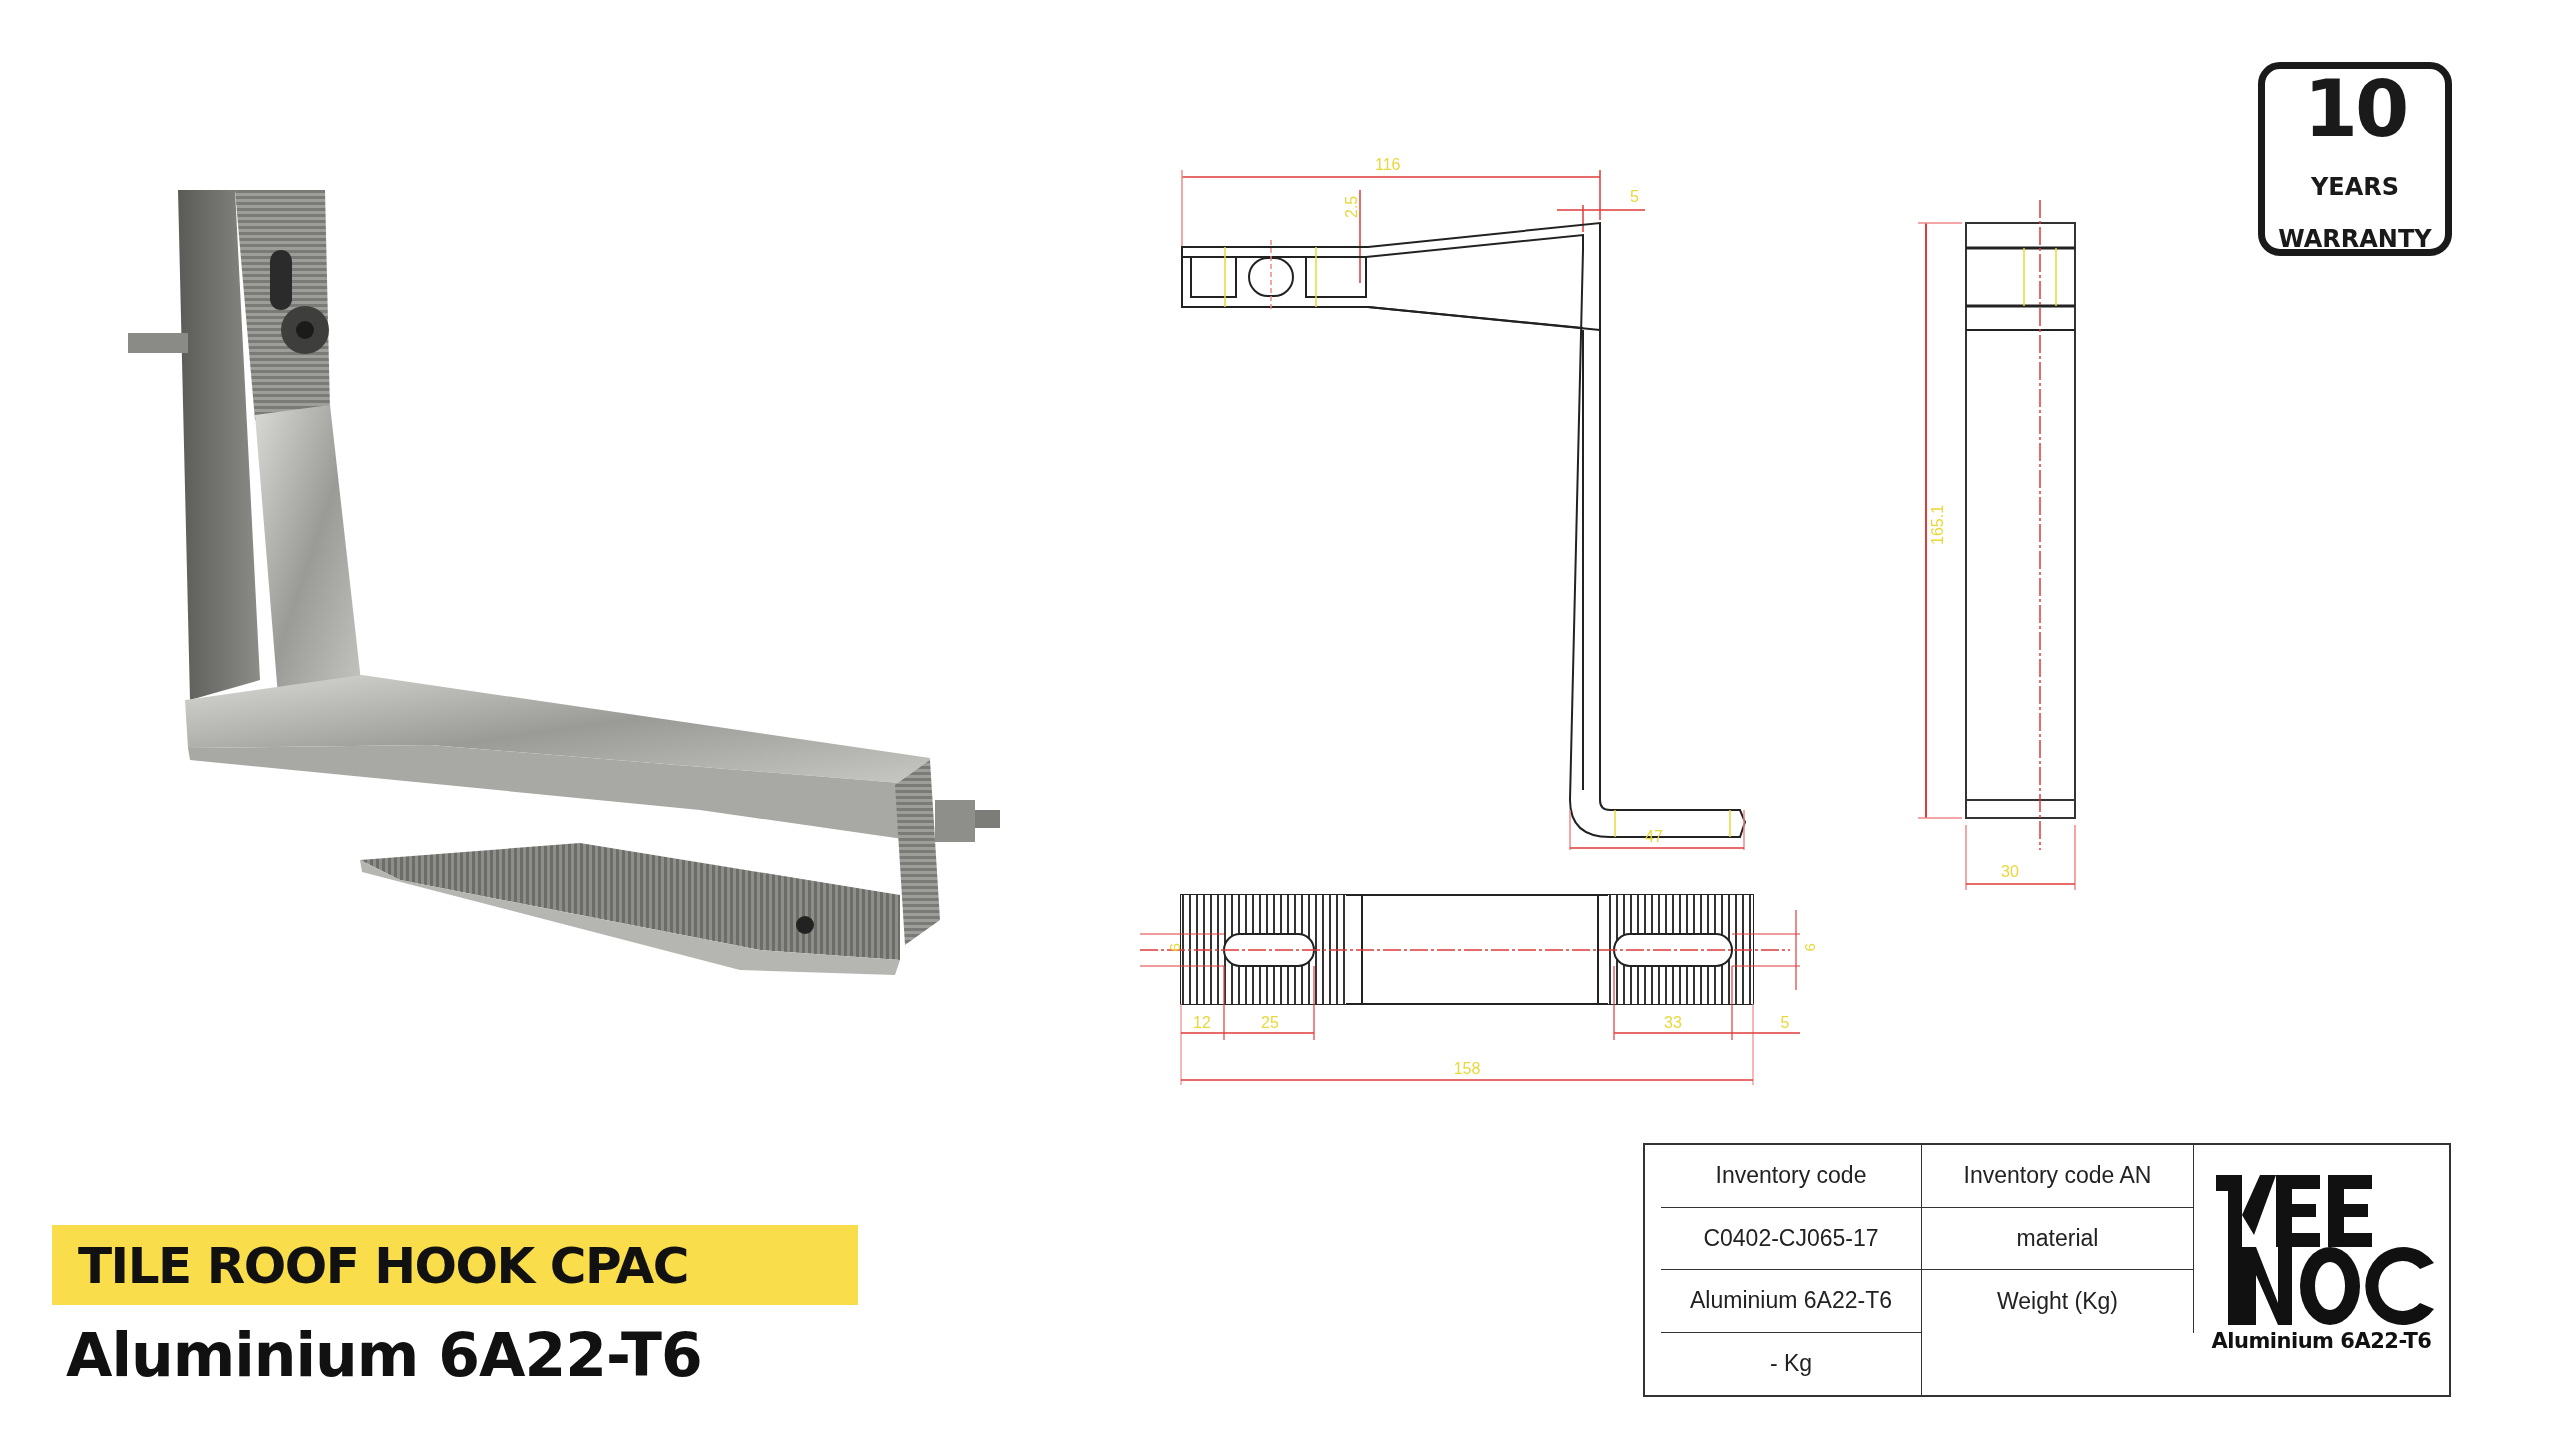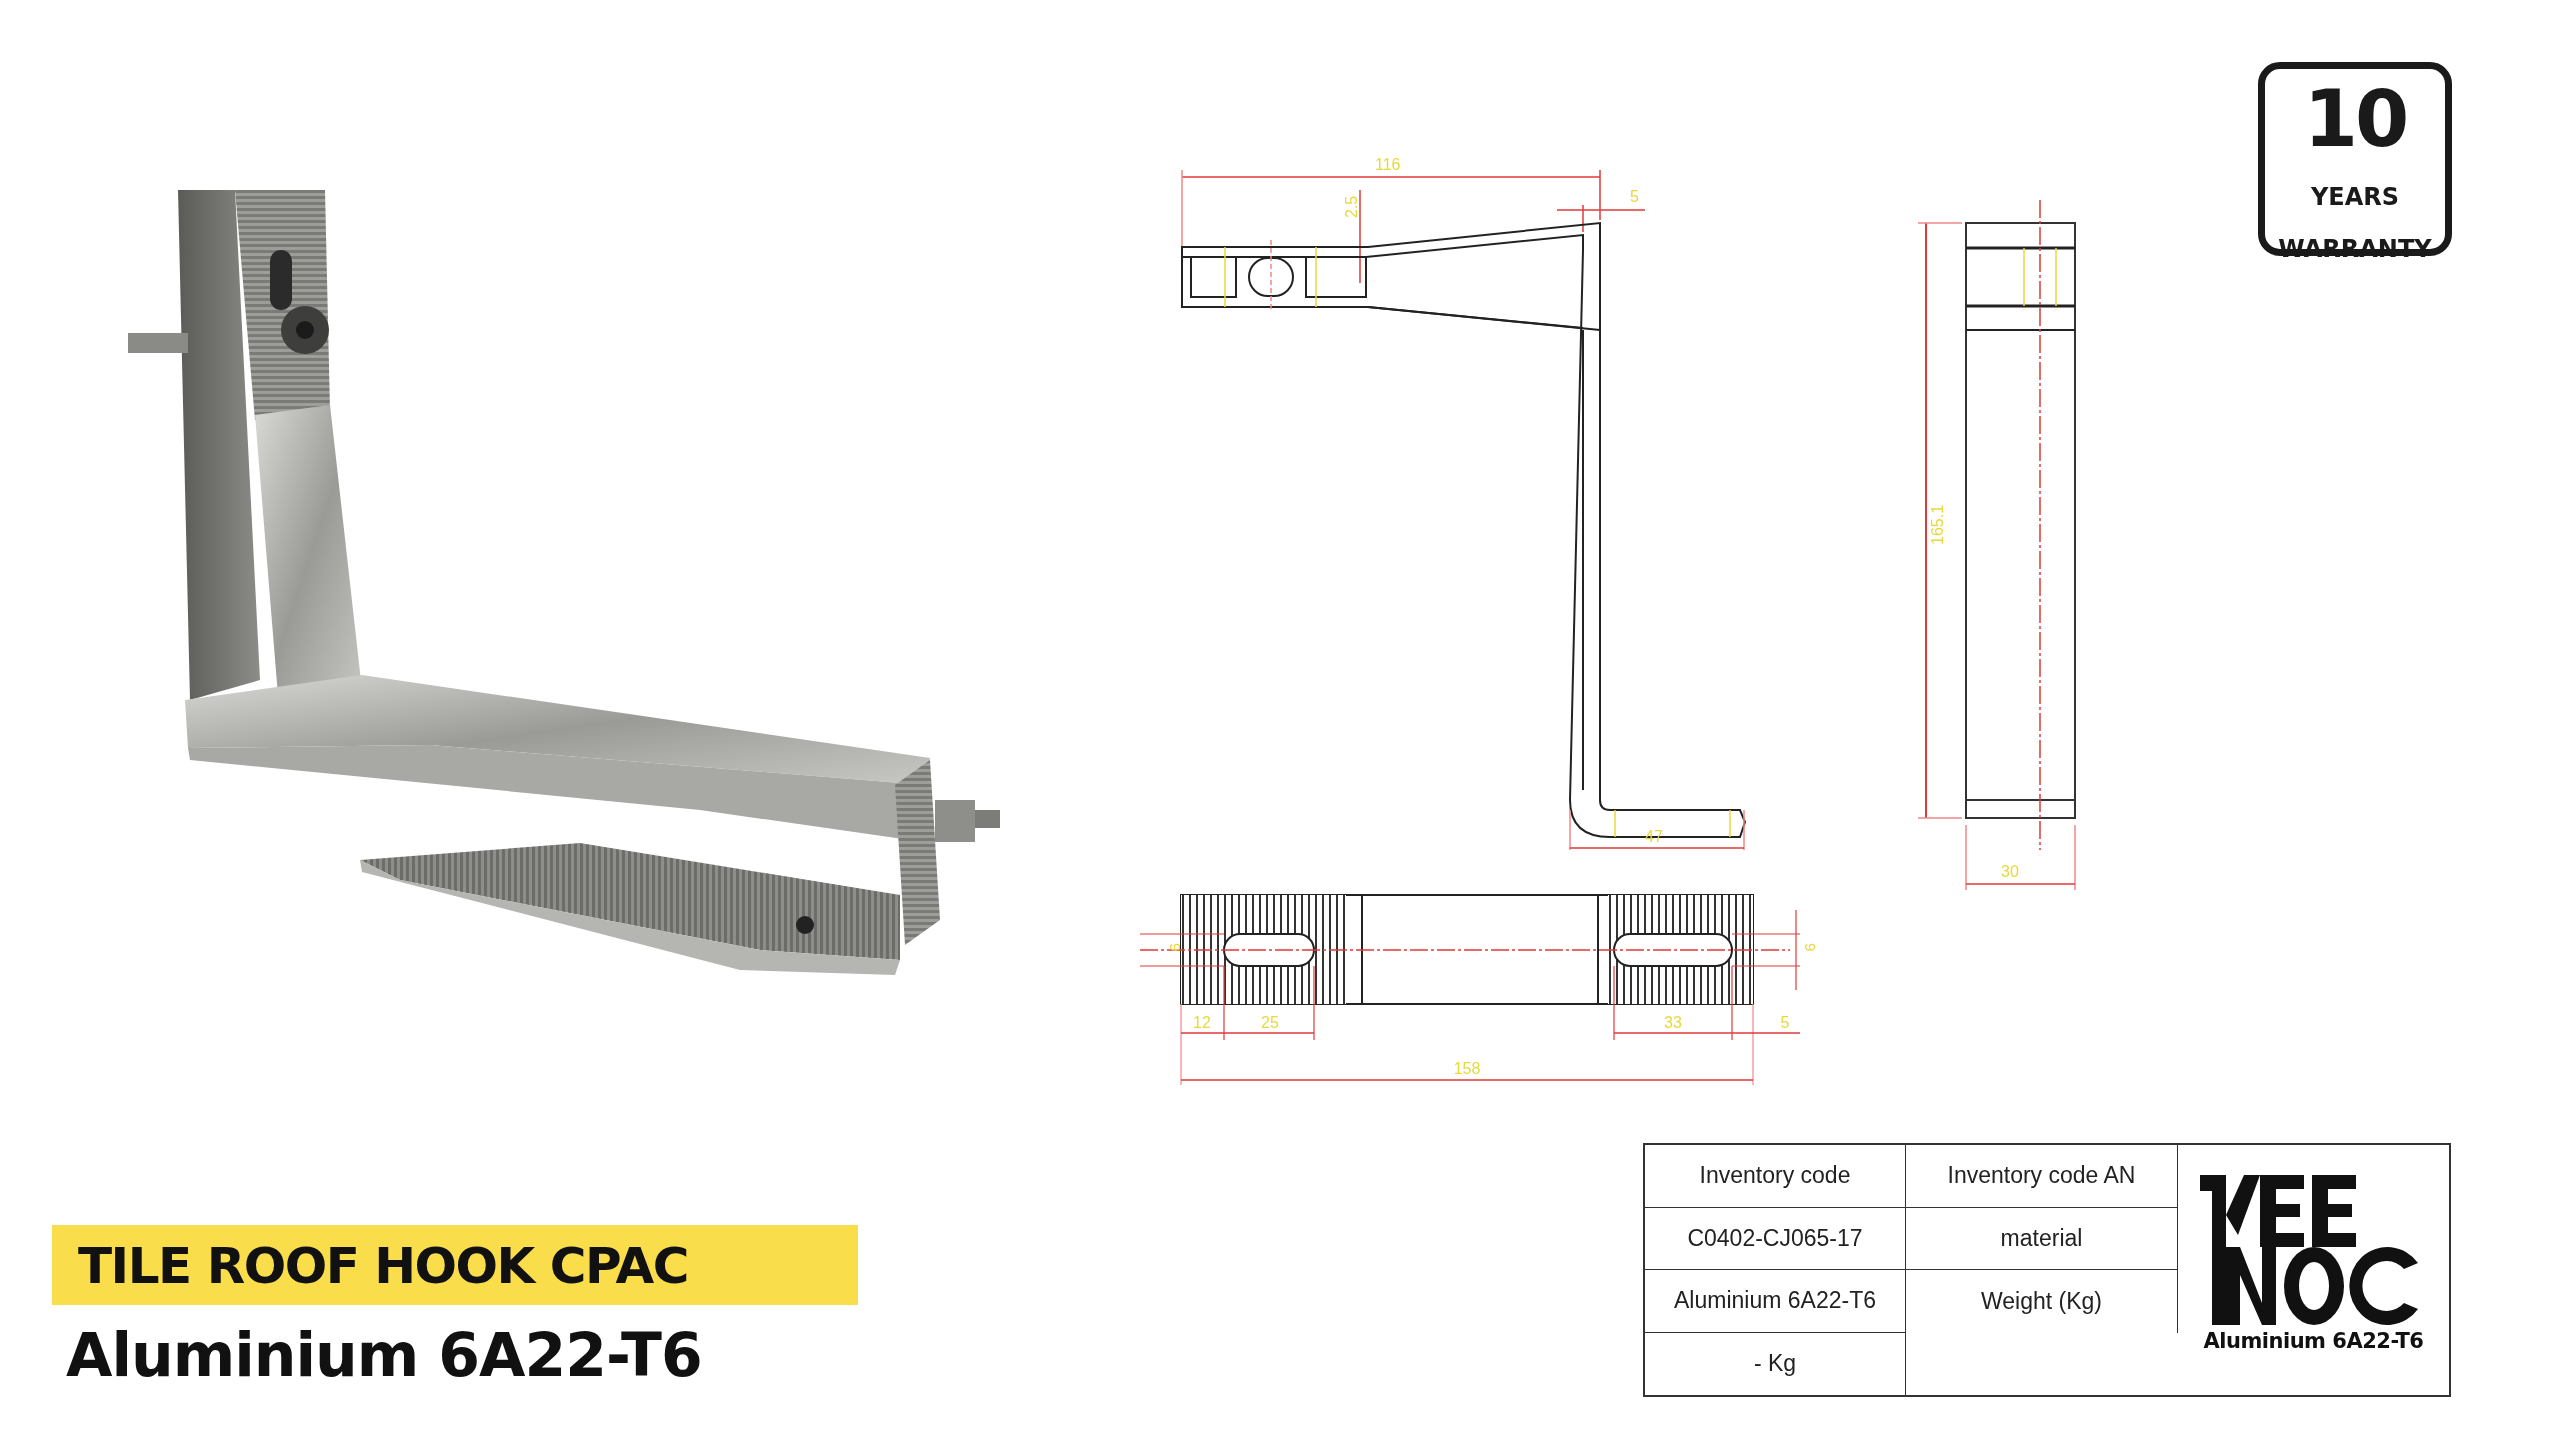--- a/index.html
+++ b/index.html
@@ -1,28 +1,28 @@
 <!DOCTYPE html>
 <html><head>
 <meta charset="utf-8">
 <style>
   html,body{margin:0;padding:0;background:#ffffff;}
   body{width:2562px;height:1432px;position:relative;overflow:hidden;font-family:"Liberation Sans",sans-serif;}
   .abs{position:absolute;}
   
   #warranty{left:2258px;top:62px;width:194px;height:194px;border:7px solid #1a1a1a;border-radius:22px;box-sizing:border-box;text-align:center;color:#1a1a1a;}
-  #warranty .num{font-family:"DejaVu Sans",sans-serif;font-weight:bold;font-size:78px;line-height:80px;margin-top:10px;letter-spacing:-3px;}
+  #warranty .num{font-family:"DejaVu Sans",sans-serif;font-weight:bold;font-size:78px;line-height:80px;margin-top:0;letter-spacing:-3px;}
   #warranty .l1,#warranty .l2{font-family:"DejaVu Sans",sans-serif;font-weight:bold;font-size:24px;line-height:28px;margin-top:24px;}
   
   #title-band{left:52px;top:1225px;width:806px;height:80px;background:#fadd4a;}
   #title-text{left:78px;top:1228px;font-family:"DejaVu Sans",sans-serif;font-weight:bold;font-size:50px;line-height:76px;color:#111;letter-spacing:-1.5px;}
   #subtitle-text{left:66px;top:1318px;font-family:"DejaVu Sans",sans-serif;font-weight:bold;font-size:60px;line-height:74px;color:#111;letter-spacing:-1px;}
   
   #spec-table{left:1643px;top:1143px;width:808px;height:254px;border:2px solid #333;box-sizing:border-box;display:flex;}
-  #spec-grid{width:533px;height:100%;display:grid;grid-template-columns:261px 272px;grid-template-rows:repeat(4,1fr);}
+  #spec-grid{width:533px;height:100%;display:grid;grid-template-columns:261px 272px;grid-template-rows:repeat(4,1fr);padding-left:16px;}
   .cell{border-right:1.5px solid #333;border-bottom:1.5px solid #333;display:flex;align-items:center;justify-content:center;font-family:"Liberation Sans",sans-serif;font-size:23px;color:#222;}
   .cell.last{border-bottom:none;}
   #logo-cell{flex:1;position:relative;}
   #logo-svg{position:absolute;left:22px;top:30px;}
   #logo-caption{position:absolute;left:0;right:0;top:184px;text-align:center;font-family:"DejaVu Sans",sans-serif;font-weight:bold;font-size:21px;color:#111;letter-spacing:-0.5px;}
   .dimtxt{font-family:"Liberation Sans",sans-serif;fill:#e8d83a;}
 </style>
 </head>
 <body>
 

